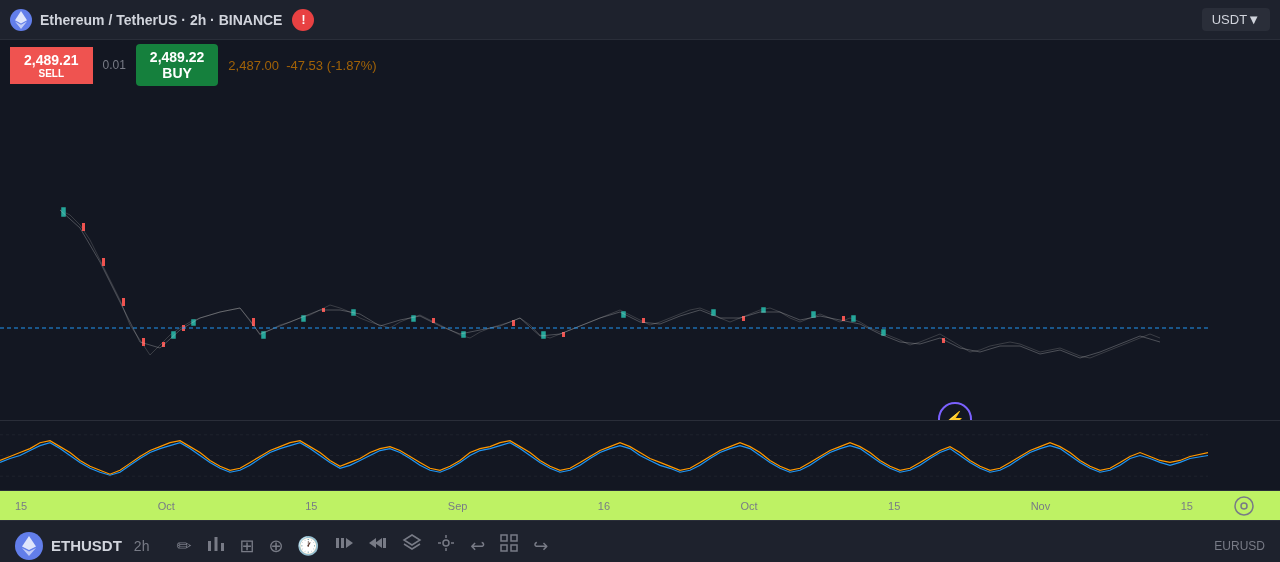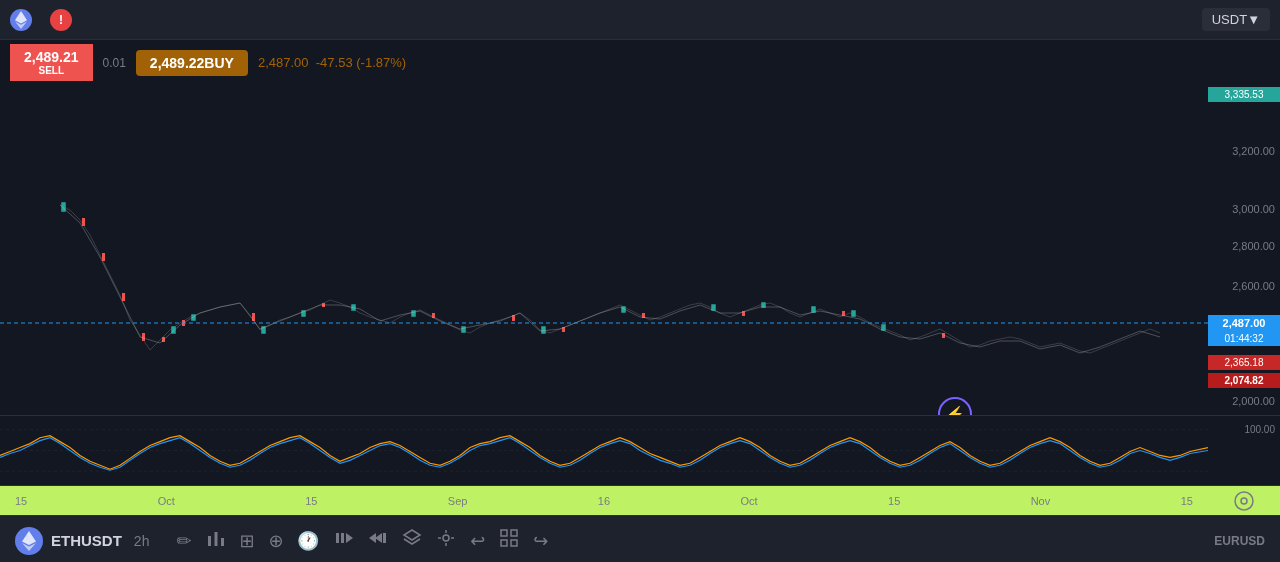--- a/index.html
+++ b/index.html
@@ -83,29 +83,29 @@
       cursor: pointer;
       display: flex; flex-direction: column; align-items: center;
     }
     .sell-btn .price-val { font-size: 14px; }
     .sell-btn .label { font-size: 10px; }
     .spread-val {
       color: #787b86;
       font-size: 12px;
     }
     .buy-btn {
-      background: #a16207;
+      background: #15803d;
       color: #fff;
       border: none;
       padding: 5px 14px;
       border-radius: 4px;
       font-size: 13px;
       font-weight: bold;
       cursor: pointer;
-      display: flex; flex-direction: row; align-items: center;
+      display: flex; flex-direction: column; align-items: center;
     }
     .buy-btn .price-val { font-size: 14px; }
     .buy-btn .label { font-size: 14px; }
 
     
     .chart-container {
       position: relative;
       width: 100%;
       height: 330px;
       background: #131722;
@@ -357,20 +357,21 @@
 </head>
 <body>
 
 <div class="header">
   <div class="header-logo">
     <svg width="12" height="18" viewBox="0 0 12 18" fill="none">
       <path d="M6 0L0 9.2L6 12.5L12 9.2L6 0Z" fill="white" opacity="0.8"></path>
       <path d="M6 13.7L0 10.4L6 18L12 10.4L6 13.7Z" fill="white" opacity="0.6"></path>
     </svg>
   </div>
+  <span class="header-title">Ethereum / TetherUS · 2h · BINANCE</span>
   <div class="header-alert">
     <span>!</span>
   </div>
   <div class="header-spacer"></div>
   <button class="currency-btn">
     <span>USDT</span>
     <span>▼</span>
   </button>
 </div>
 
@@ -460,33 +461,20 @@
       260,244 280,236 300,228 320,220 340,220 360,224 380,236 400,230 420,226 440,236
       460,244 480,240 500,236 520,228 540,246 560,244 580,236 600,228 620,222 640,232
       660,234 680,226 700,220 720,228 740,228 760,222 780,222 800,230 820,226 840,230
       860,234 880,244 900,252 920,254 940,248 960,258 980,262 1000,256 1020,256 1040,264
       1060,260 1080,268 1100,262 1120,254 1140,246 1160,252
     " fill="none" stroke="rgba(200,200,200,0.4)" stroke-width="0.8"></polyline>
 
     <line x1="0" y1="238" x2="1208" y2="238" stroke="#2196F3" stroke-width="1" stroke-dasharray="4,3"></line>
   </svg>
 
-  <div class="right-badges">
-    <div class="badge-green" style="top: 2px;">3,335.53</div>
-    <div class="badge-current" style="top: 230px;">2,487.00</div>
-    <div class="badge-time" style="top: 246px;">01:44:32</div>
-    <div class="badge-level1" style="top: 270px;">2,365.18</div>
-    <div class="badge-level2" style="top: 288px;">2,074.82</div>
-
-    <div style="position:absolute; right:5px; top:60px; color:#787b86; font-size:11px; text-align:right;">3,200.00</div>
-    <div style="position:absolute; right:5px; top:118px; color:#787b86; font-size:11px; text-align:right;">3,000.00</div>
-    <div style="position:absolute; right:5px; top:155px; color:#787b86; font-size:11px; text-align:right;">2,800.00</div>
-    <div style="position:absolute; right:5px; top:195px; color:#787b86; font-size:11px; text-align:right;">2,600.00</div>
-    <div style="position:absolute; right:5px; top:310px; color:#787b86; font-size:11px; text-align:right;">2,000.00</div>
-  </div>
 
   <div class="lightning" style="position:absolute; left:938px; top:312px;">
     ⚡
   </div>
 </div>
 
 <div class="stoch-container">
   <span class="stoch-label">
     <span>Stoch</span>&nbsp;<span>14,1,3</span>
   </span>
@@ -518,23 +506,20 @@
       370,32 380,28 390,26 400,30 410,36 420,42 430,48 440,50 450,46 460,40 470,32 480,28
       490,26 500,22 510,20 520,26 530,32 540,40 550,46 560,50 570,48 580,42 590,36 600,30
       610,26 620,22 630,26 640,32 650,38 660,42 670,46 680,50 690,48 700,42 710,36 720,30
       730,26 740,22 750,26 760,32 770,40 780,46 790,50 800,48 810,42 820,36 830,30 840,26
       850,22 860,26 870,32 880,40 890,46 900,50 910,48 920,42 930,36 940,30 950,26 960,32
       970,40 980,46 990,50 1000,48 1010,42 1020,36 1030,30 1040,26 1050,22 1060,26 1070,32
       1080,40 1090,46 1100,50 1110,48 1120,42 1130,36 1140,32 1150,36 1160,40 1170,42 1180,40 1190,36 1208,32
     " fill="none" stroke="#FF9800" stroke-width="1.2"></polyline>
   </svg>
 
-  <div class="stoch-right">
-    <span class="stoch-100">100.00</span>
-  </div>
 </div>
 
 <div class="time-axis">
   <div class="time-labels">
     <span class="time-label">15</span>
     <span class="time-label">Oct</span>
     <span class="time-label">15</span>
     <span class="time-label">Sep</span>
     <span class="time-label">16</span>
     <span class="time-label">Oct</span>
@@ -606,16 +591,16 @@
       <svg width="20" height="20" viewBox="0 0 20 20" fill="none">
         <rect x="2" y="2" width="6" height="6" stroke="#787b86" stroke-width="1.5" fill="none"></rect>
         <rect x="12" y="2" width="6" height="6" stroke="#787b86" stroke-width="1.5" fill="none"></rect>
         <rect x="2" y="12" width="6" height="6" stroke="#787b86" stroke-width="1.5" fill="none"></rect>
         <rect x="12" y="12" width="6" height="6" stroke="#787b86" stroke-width="1.5" fill="none"></rect>
       </svg>
     </span>
     <span class="tool-icon">↪</span>
   </div>
 
-  <div style="flex-direction:column; display:flex; justify-content:center;font-weight:bold;">
+  <div style="flex-direction:column; display:flex; justify-content:center;">
     <span class="ticker-secondary">EURUSD</span>
   </div>
 </div>
 
 </body></html>

